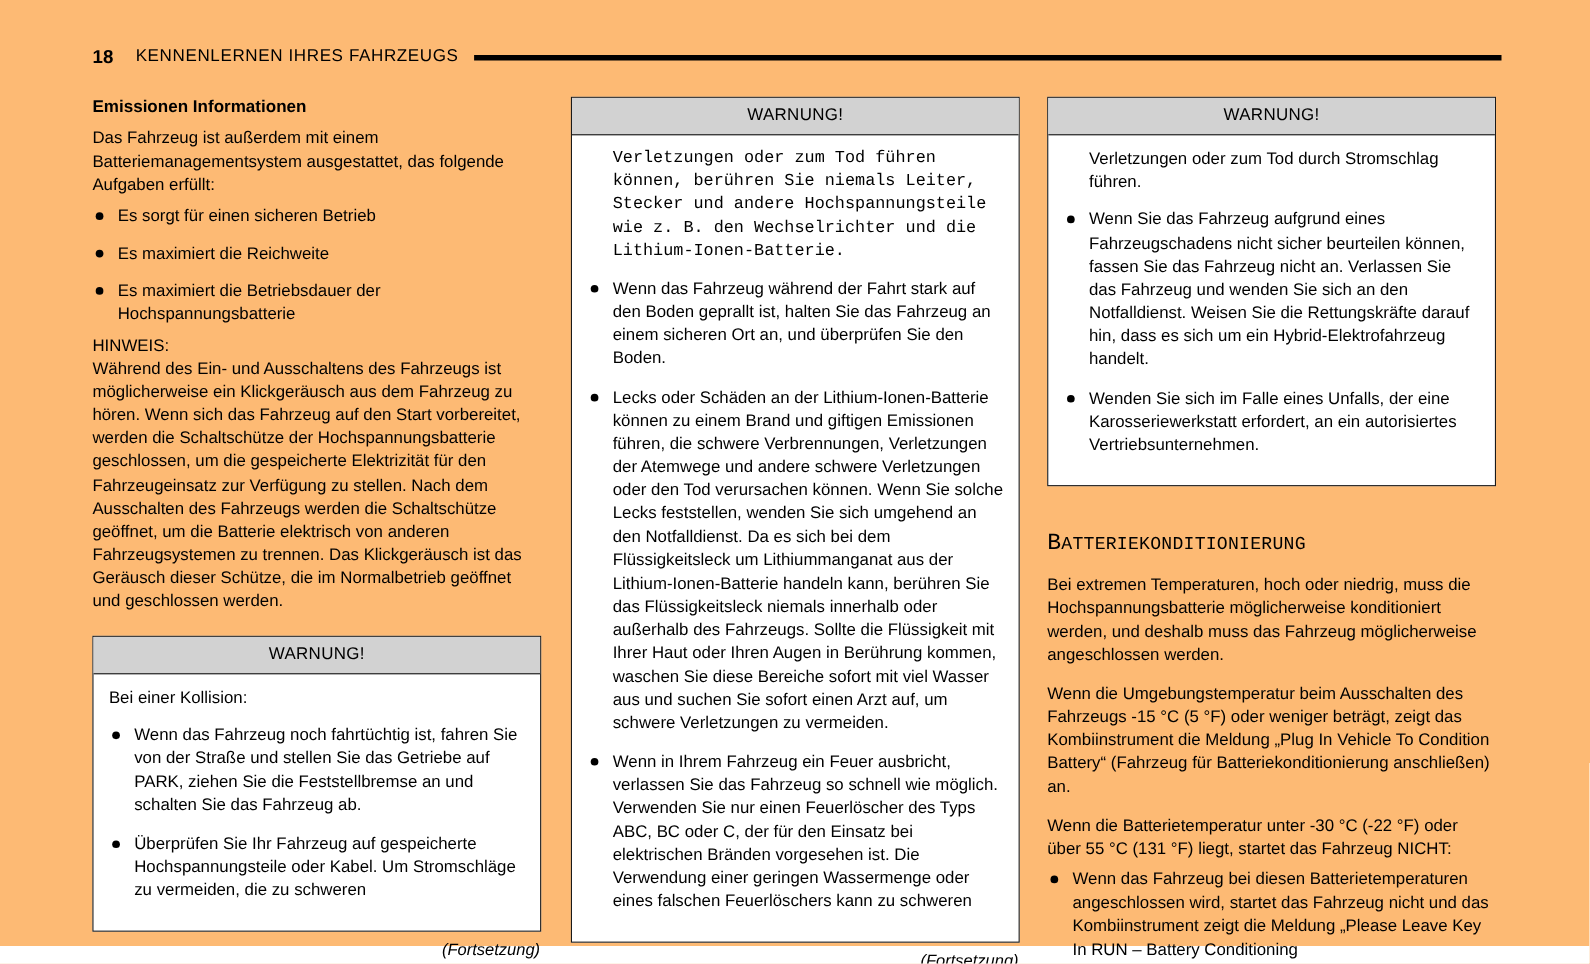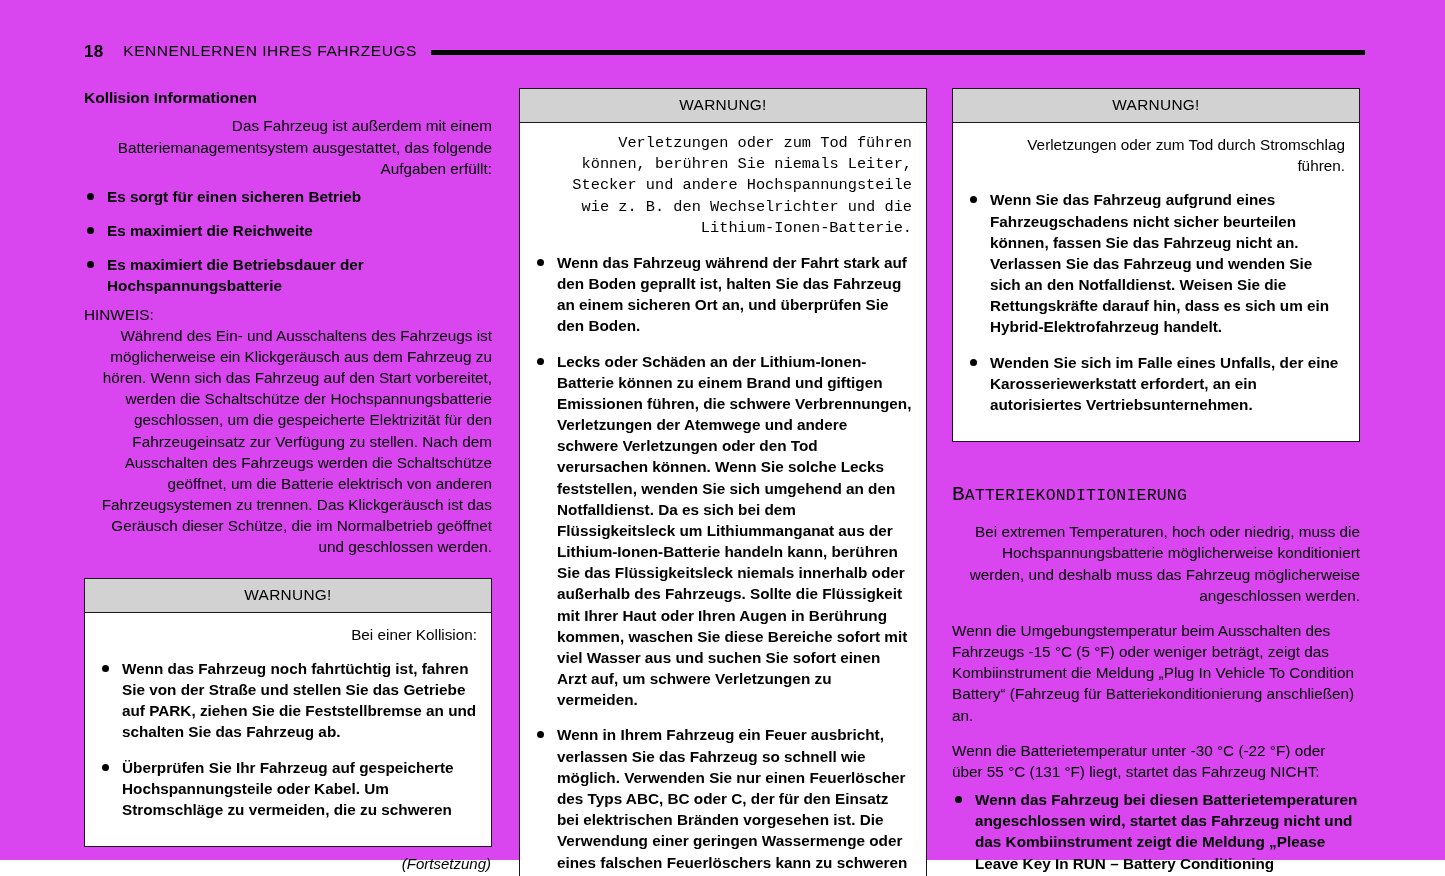--- a/index.html
+++ b/index.html
@@ -11,21 +11,21 @@
     width: 1445px;
     height: 876px;
     font-family: "Liberation Sans", sans-serif;
     color: #000000;
     overflow: hidden;
   }
   .page {
     position: relative;
     width: 1445px;
     height: 860px;
-    background: #d946ef;
+    background: #fdba74;
   }
 
   
   .page-header {
     position: absolute;
     left: 84px;
     top: 38px;
     right: 80px;
     height: 26px;
     display: flex;
@@ -79,34 +79,33 @@
   }
   .smallcaps-title .cap1 { font-size: 21px; }
   .smallcaps-title .rest { font-size: 16.5px; }
 
   p.body {
     font-size: 15.3px;
     line-height: 1.385;
     margin: 0 0 0 0;
   }
   p.body + p.body { margin-top: 14px; }
-  p.tight { margin-top: 0; text-align: right; }
+  p.tight { margin-top: 0; }
 
   ul.bullets {
     list-style: none;
     margin: 7px 0 0 0;
     padding: 0;
   }
   ul.bullets li {
     position: relative;
     padding-left: 23px;
     font-size: 15.3px;
     line-height: 1.385;
     margin-bottom: 13px;
-    font-weight: bold;
   }
   ul.bullets li:last-child { margin-bottom: 0; }
   ul.bullets li::before {
     content: "";
     position: absolute;
     left: 3px;
     top: 7px;
     width: 7px;
     height: 7px;
     border-radius: 50%;
@@ -163,21 +162,21 @@
 <div class="page">
 
   <div class="page-header">
     <span class="page-number">18</span>
     <span class="header-title">KENNENLERNEN IHRES FAHRZEUGS</span>
     <span class="header-rule"></span>
   </div>
 
   <div class="col col-1">
 
-    <h2 class="sec-title">Kollision Informationen</h2>
+    <h2 class="sec-title">Emissionen Informationen</h2>
 
     <p class="body tight">Das Fahrzeug ist außerdem mit einem Batteriemanagementsystem ausgestattet, das folgende Aufgaben erfüllt:</p>
 
     <ul class="bullets">
       <li>Es sorgt für einen sicheren Betrieb</li>
       <li>Es maximiert die Reichweite</li>
       <li>Es maximiert die Betriebsdauer der Hochspannungsbatterie</li>
     </ul>
 
     <div class="note-label">HINWEIS:</div>

